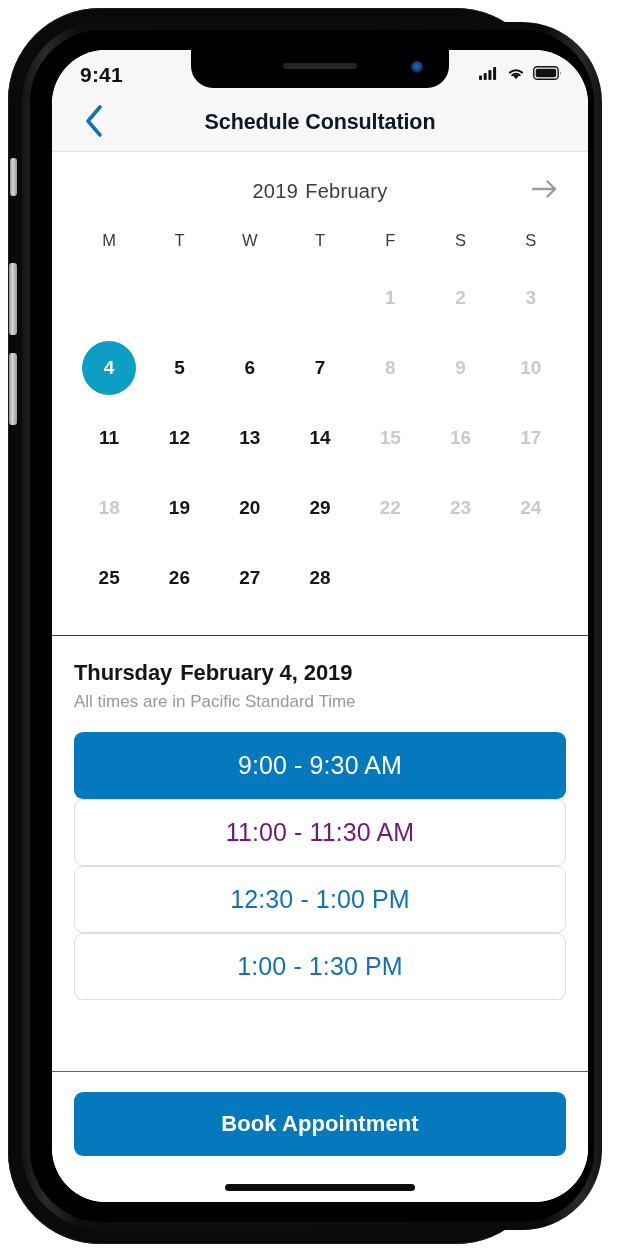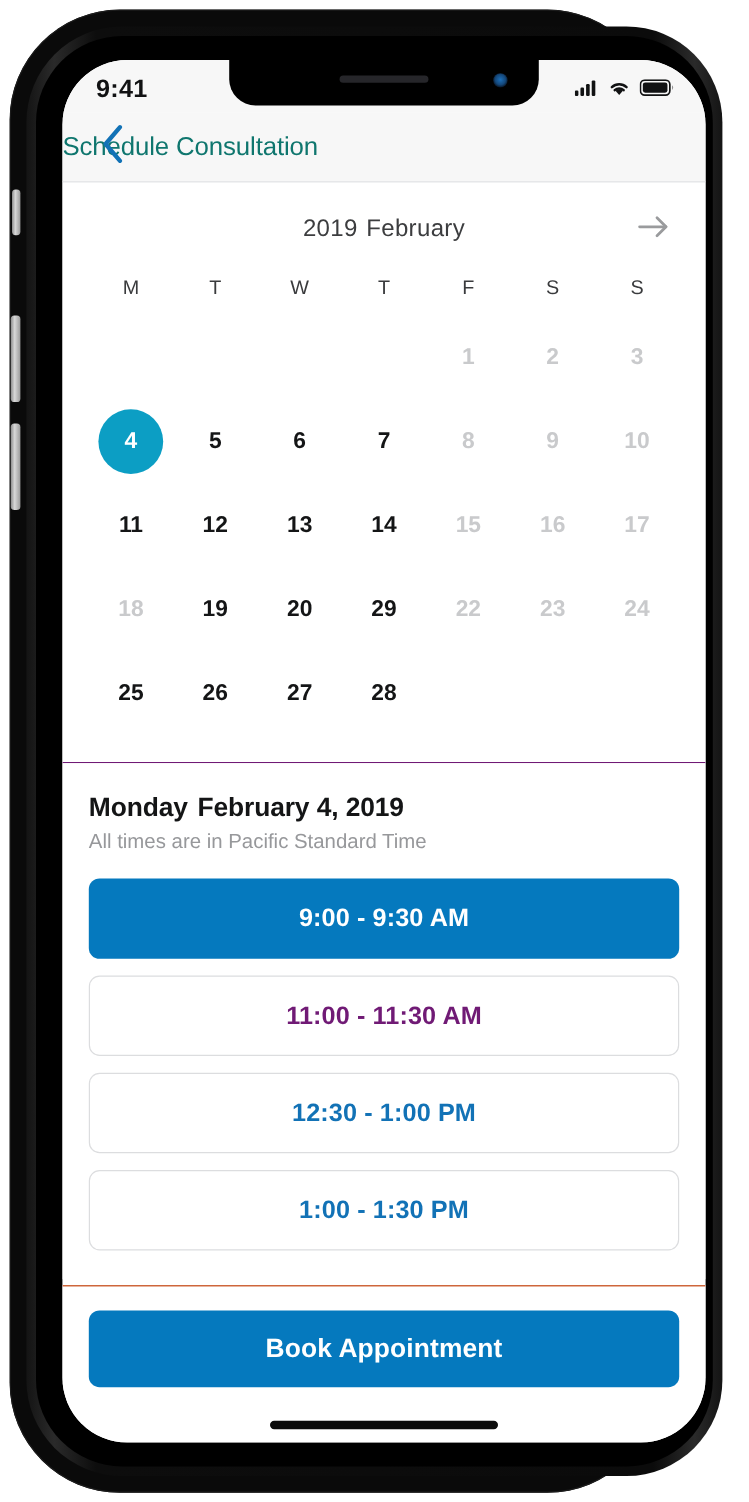--- a/index.html
+++ b/index.html
@@ -141,24 +141,24 @@
     top: 0;
     bottom: 0;
     width: 56px;
     display: flex;
     align-items: center;
     justify-content: center;
     cursor: pointer;
   }
   #page-title {
     width: 100%;
-    text-align: left;
+    text-align: center;
     font-size: 21.5px;
-    font-weight: normal;
-    color: #0f766e;
+    font-weight: bold;
+    color: #0f172a;
     letter-spacing: -0.1px;
   }
 
   
   #calendar-panel {
     background: #ffffff;
     padding: 14px 22px 22px 22px;
     border-bottom: 1px solid #701a75;
   }
   #calendar-header {
@@ -238,23 +238,22 @@
     font-size: 17px;
     color: #97989b;
   }
   #slot-list { margin-top: 20px; }
   .slot-button {
     height: 67px;
     border-radius: 9px;
     display: flex;
     align-items: center;
     justify-content: center;
-    font-size: 21px;
-    font-weight: bold;
-    margin-bottom: 14px;
+    font-size: 25px;
+    font-weight: normal;
     cursor: pointer;
     box-sizing: border-box;
     letter-spacing: 0.1px;
   }
   .slot-button.unselected {
     background: #ffffff;
     border: 1px solid #dcdddf;
   }
 
   
@@ -457,21 +456,21 @@
             <div class="day-num">27</div>
           </div>
           <div class="day-cell">
             <div class="day-num">28</div>
           </div>
         </div>
     </div>
 
     <div id="slots-panel">
       <div id="slot-date">
-        <span class="weekday-name">Monday</span><span>February 4, 2019</span>
+        <span class="weekday-name">Thursday</span><span>February 4, 2019</span>
       </div>
       <div id="slot-subtitle">All times are in Pacific Standard Time</div>
       <div id="slot-list">
           <div class="slot-button selected" style="background: rgb(5, 121, 190); color: rgb(255, 255, 255);">9:00 - 9:30 AM</div>
           <div class="slot-button unselected" style="color: #701a75;">11:00 - 11:30 AM</div>
           <div class="slot-button unselected" style="color: rgb(18, 114, 182);">12:30 - 1:00 PM</div>
           <div class="slot-button unselected" style="color: rgb(18, 114, 182);">1:00 - 1:30 PM</div>
         </div>
     </div>
 

